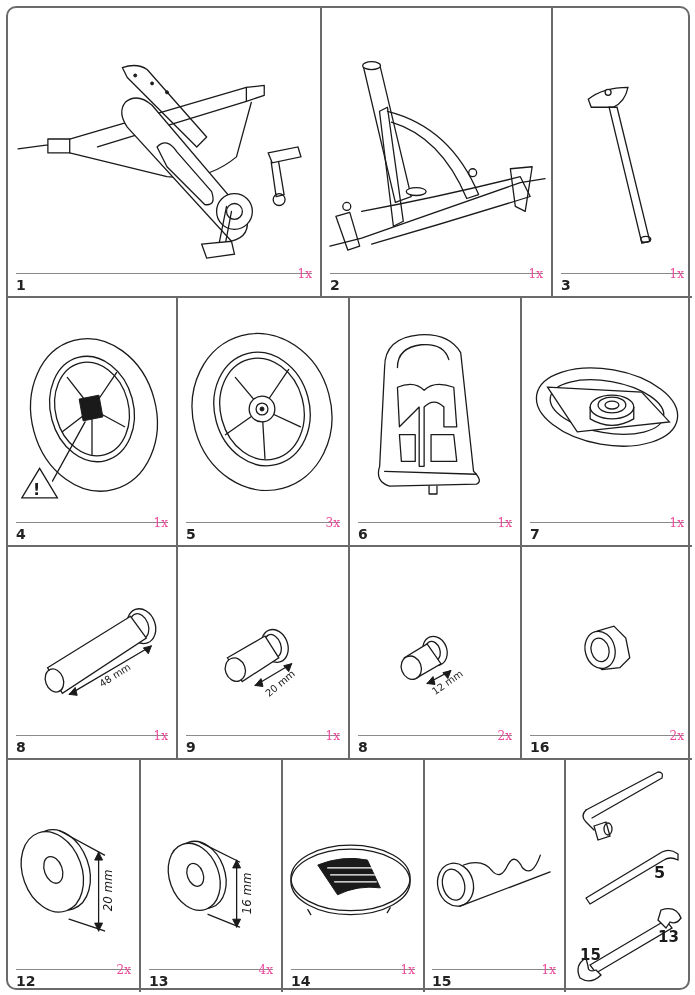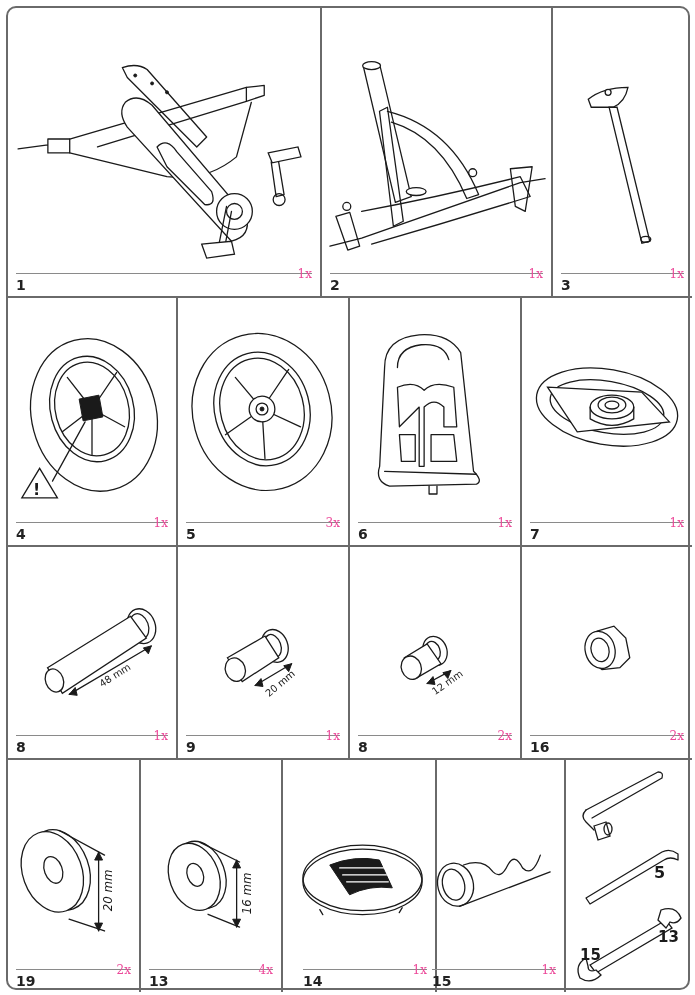--- a/index.html
+++ b/index.html
@@ -227,21 +227,21 @@
         <ellipse class="fl" cx="45" cy="112" rx="30" ry="42" transform="rotate(-20 45 112)"></ellipse>
         <ellipse class="ln" cx="46" cy="110" rx="9" ry="14" transform="rotate(-20 46 110)"></ellipse>
         <path class="ln" d="M52 70 L98 95 M62 160 L98 172"></path>
         <path class="ln" d="M92 92 L92 172"></path>
         <path class="dk" d="M92 92 L88 100 L96 100 Z"></path>
         <path class="dk" d="M92 172 L88 164 L96 164 Z"></path>
         <text font-size="12" font-style="italic" transform="translate(106 152) rotate(-90)">20 mm</text>
       </svg>
     </div>
     <div class="rule"></div>
-    <span class="num">19</span>
+    <span class="num">12</span>
     <span class="qty">2x</span>
   </div>
 
   <div class="cell last-row" style="left:133px;top:752px;width:142px;height:232px;">
     <div class="art">
       <svg viewBox="0 0 142 208">
         <ellipse class="fl" cx="60" cy="115" rx="25" ry="35" transform="rotate(-20 60 115)"></ellipse>
         <ellipse class="fl" cx="54" cy="117" rx="25" ry="35" transform="rotate(-20 54 117)"></ellipse>
         <ellipse class="ln" cx="55" cy="115" rx="8" ry="12" transform="rotate(-20 55 115)"></ellipse>
         <path class="ln" d="M60 82 L100 102 M68 155 L100 168"></path>
@@ -249,21 +249,21 @@
         <path class="dk" d="M97 100 L93 108 L101 108 Z"></path>
         <path class="dk" d="M97 168 L93 160 L101 160 Z"></path>
         <text font-size="12" font-style="italic" transform="translate(112 155) rotate(-90)">16 mm</text>
       </svg>
     </div>
     <div class="rule"></div>
     <span class="num">13</span>
     <span class="qty">4x</span>
   </div>
 
-  <div class="cell last-row" style="left:275px;top:752px;width:142px;height:232px;margin-left:12px;">
+  <div class="cell last-row" style="left:275px;top:752px;width:142px;height:232px;">
     <div class="art">
       <svg viewBox="0 0 141 208">
         <ellipse class="fl" cx="68" cy="122" rx="60" ry="33"></ellipse>
         <ellipse class="ln" cx="68" cy="118" rx="60" ry="33"></ellipse>
         <path class="dk" d="M35 105 Q60 95 85 100 L98 128 Q75 125 55 135 Z"></path>
         <path class="ln" d="M45 108 L90 108 M48 115 L92 115 M52 122 L94 122" style="stroke:#fff"></path>
         <path class="ln" d="M25 150 L28 155 M108 148 L105 153"></path>
       </svg>
     </div>
     <div class="rule"></div>

